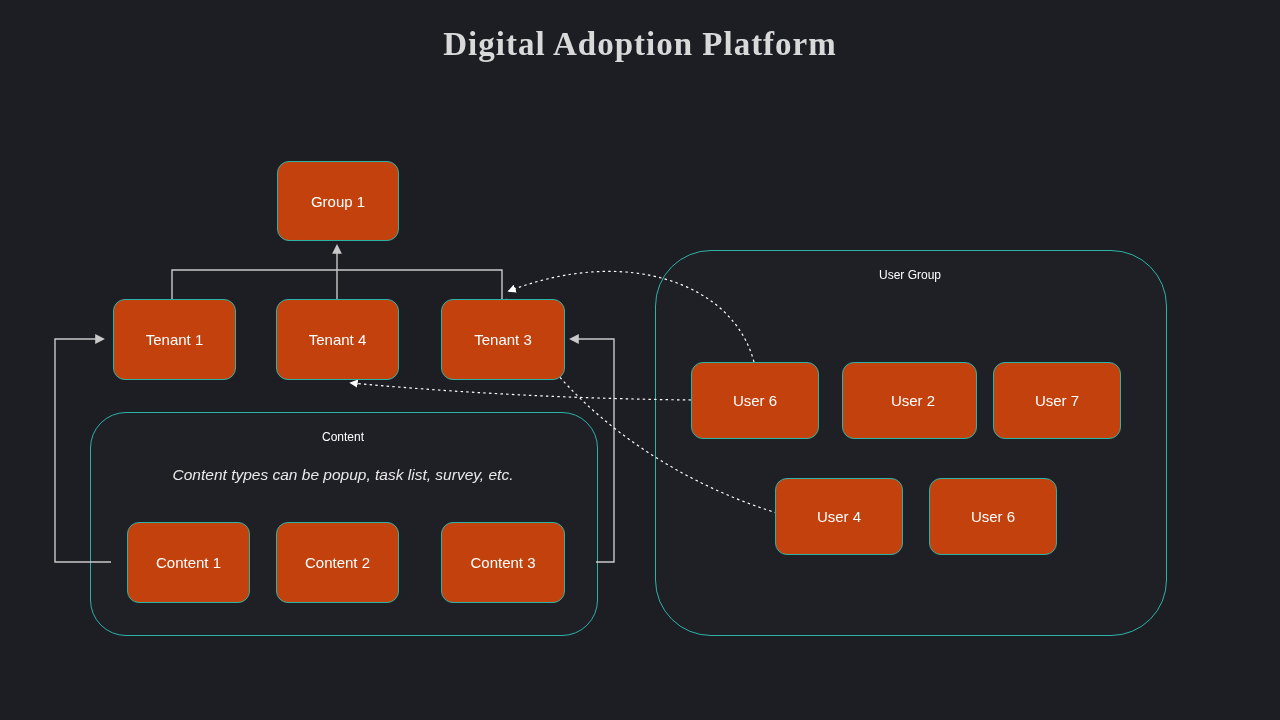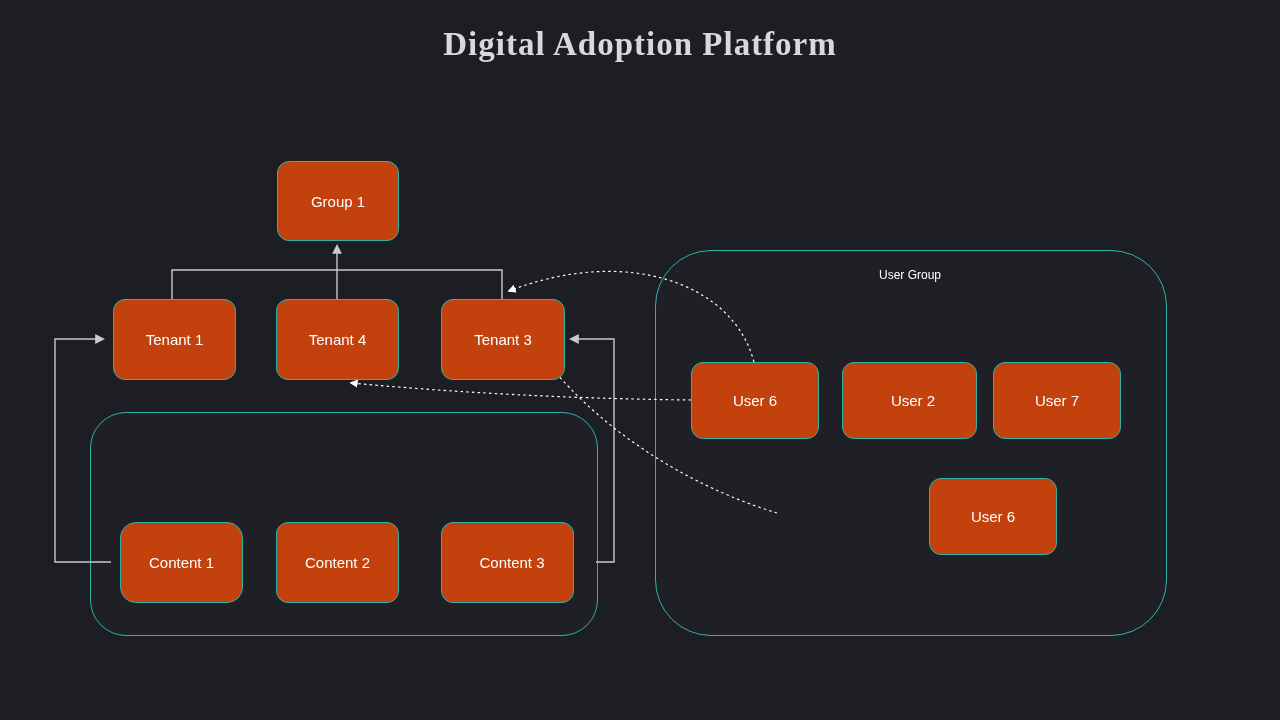--- a/index.html
+++ b/index.html
@@ -57,20 +57,22 @@
   }
 </style>
 </head>
 <body>
 
 <div id="slide">
 
   <div class="slide-title">Digital Adoption Platform</div>
 
   <div class="container-box" style="left:90px;top:412px;width:506px;height:222px;border-radius:36px;"></div>
+  <div class="container-title" style="left:90px;top:430px;width:506px;">Content</div>
+  <div class="container-subtitle" style="left:90px;top:466px;width:506px;">Content types can be popup, task list, survey, etc.</div>
 
   <div class="container-box" style="left:655px;top:250px;width:510px;height:384px;border-radius:56px;"></div>
   <div class="container-title" style="left:655px;top:268px;width:510px;">User Group</div>
 
   <svg class="connectors" viewBox="0 0 1280 720">
     <defs>
       <marker id="arrow-gray" viewBox="0 0 10 10" refX="8" refY="5" markerWidth="7" markerHeight="7" orient="auto-start-reverse">
         <path d="M0 0 L10 5 L0 10 z" fill="#c9c9c9"></path>
       </marker>
       <marker id="arrow-white" viewBox="0 0 10 10" refX="8" refY="5" markerWidth="7" markerHeight="7" orient="auto-start-reverse">
@@ -91,22 +93,23 @@
 
     <path d="M691 400 Q 515 398 351 383" fill="none" stroke="#ffffff" stroke-width="1.2" stroke-dasharray="2.5 3.2" marker-end="url(#arrow-white)"></path>
   </svg>
 
   <div class="node" style="left:277px;top:161px;width:120px;height:78px;">Group 1</div>
 
   <div class="node" style="left:113px;top:299px;width:121px;height:79px;text-align:center;">Tenant 1</div>
   <div class="node" style="left:276px;top:299px;width:121px;height:79px;">Tenant 4</div>
   <div class="node" style="left:441px;top:299px;width:122px;height:79px;">Tenant 3</div>
 
-  <div class="node" style="left:120px;top:522px;width:121px;height:79px;border-radius:16px;">Content 1</div>
+  <div class="node" style="left:127px;top:522px;width:121px;height:79px;">Content 1</div>
   <div class="node" style="left:276px;top:522px;width:121px;height:79px;">Content 2</div>
-  <div class="node" style="left:441px;top:522px;width:122px;height:79px;padding-left:9px;">Content 3</div>
+  <div class="node" style="left:441px;top:522px;width:122px;height:79px;">Content 3</div>
 
   <div class="node" style="left:691px;top:362px;width:126px;height:75px;">User 6</div>
   <div class="node" style="left:842px;top:362px;width:126px;height:75px;padding-left:7px;">User 2</div>
   <div class="node" style="left:993px;top:362px;width:126px;height:75px;">User 7</div>
+  <div class="node" style="left:775px;top:478px;width:126px;height:75px;">User 4</div>
   <div class="node" style="left:929px;top:478px;width:126px;height:75px;">User 6</div>
 
 </div>
 
 </body></html>

